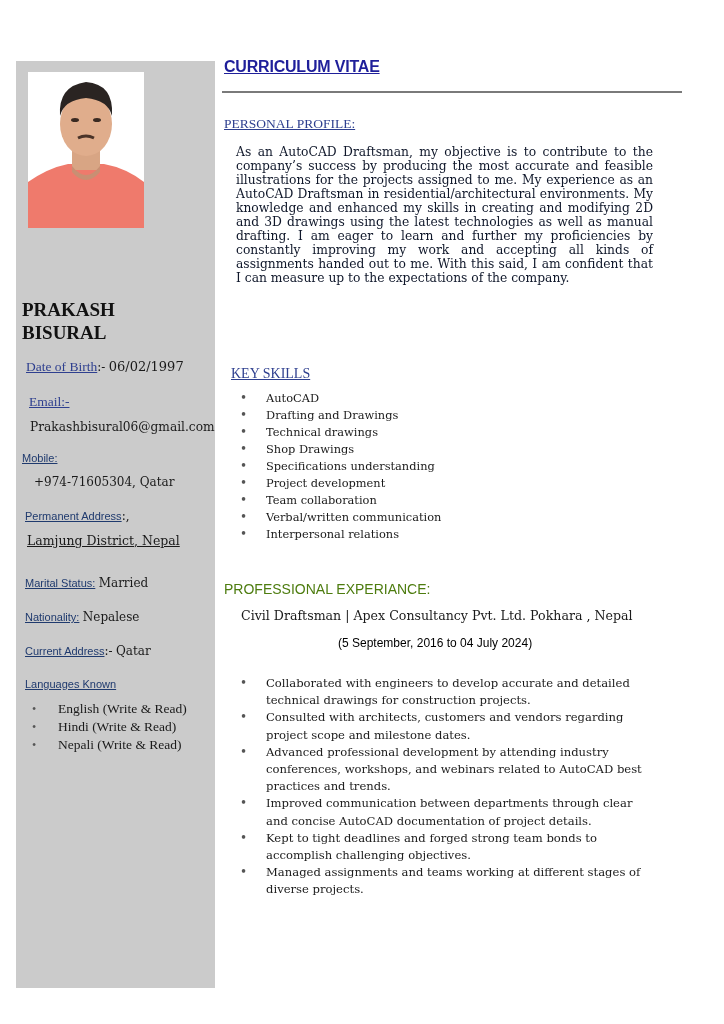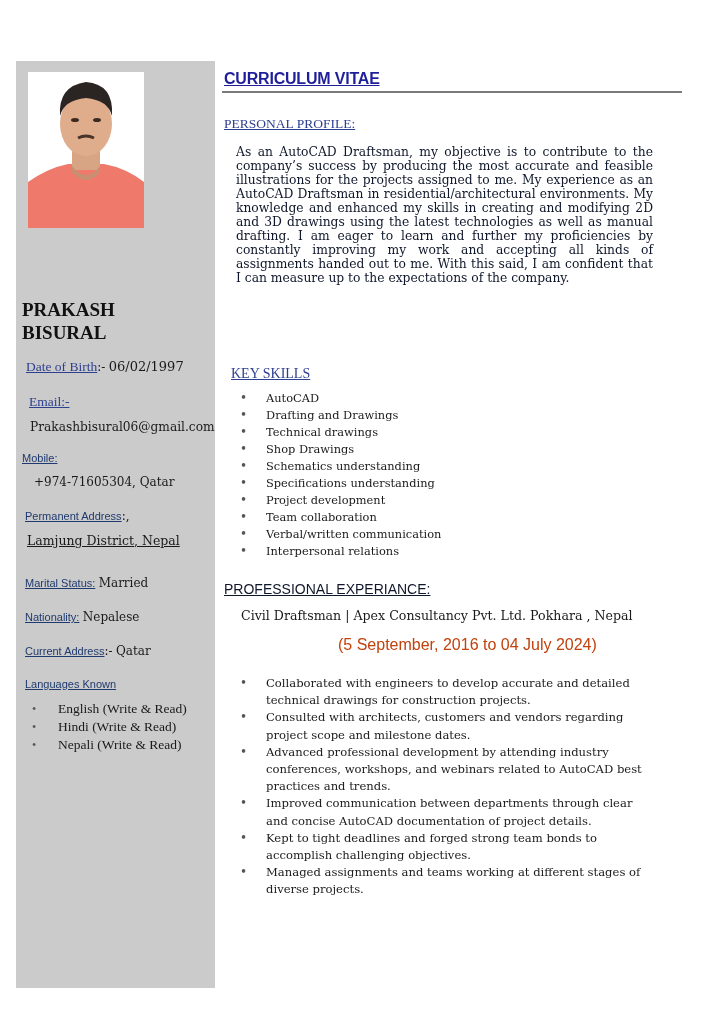--- a/index.html
+++ b/index.html
@@ -9,30 +9,30 @@
   .photo svg { display: block; }
   .name { position: absolute; left: 22px; top: 298px; font-family: "Liberation Serif", serif; font-weight: bold; font-size: 19px; line-height: 23px; color: #111; }
   .lbl-serif { color: #2e3f8f; text-decoration: underline; font-family: "Liberation Serif", serif; }
   .lbl-sans { color: #1f3a6e; text-decoration: underline; font-family: "Liberation Sans", sans-serif; font-size: 11px; }
   .side-line { position: absolute; left: 22px; font-size: 13.5px; white-space: nowrap; }
   .val { font-family: "DejaVu Serif", serif; font-size: 12px; color: #1a1a1a; }
   .lang-list { position: absolute; left: 26px; top: 700px; margin: 0; padding: 0; list-style: none; font-family: "Liberation Serif", serif; font-size: 13.5px; line-height: 18px; }
   .lang-list li { position: relative; padding-left: 32px; }
   .lang-list li::before, .bullets li::before { content: "•"; position: absolute; left: 6px; color: #555; font-size: 12px; }
 
-  .cv-title { position: absolute; left: 224px; top: 70px; font-family: "Liberation Sans", sans-serif; font-weight: bold; font-size: 16px; color: #1f1f9a; text-decoration: underline; letter-spacing: -0.2px; }
+  .cv-title { position: absolute; left: 224px; top: 58px; font-family: "Liberation Sans", sans-serif; font-weight: bold; font-size: 16px; color: #1f1f9a; text-decoration: underline; letter-spacing: -0.2px; }
   .title-rule { position: absolute; left: 222px; top: 91px; width: 460px; height: 2px; background: #7a7a7a; }
   .sec-head-serif { position: absolute; font-family: "Liberation Serif", serif; font-size: 13.5px; color: #2e3f8f; text-decoration: underline; }
-  .sec-head-sans { position: absolute; font-family: "Liberation Sans", sans-serif; font-size: 14px; color: #0f172a; text-decoration: underline; }
+  .sec-head-sans { position: absolute; font-family: "Liberation Sans", sans-serif; font-size: 14px; color: #4d7c0f; }
   .profile { position: absolute; left: 236px; top: 145px; width: 417px; font-family: "DejaVu Serif", serif; font-size: 12.3px; line-height: 14px; text-align: justify; color: #0f172a; }
   .bullets { position: absolute; margin: 0; padding: 0; list-style: none; font-family: "DejaVu Serif", serif; color: #1a1a1a; }
   .skills { left: 234px; top: 390px; font-size: 11.4px; line-height: 17px; }
   .skills li { position: relative; padding-left: 32px; }
   .exp-role { position: absolute; left: 241px; top: 608px; font-family: "DejaVu Serif", serif; font-size: 12.6px; color: #1a1a1a; white-space: nowrap; }
-  .exp-dates { position: absolute; left: 338px; top: 636px; font-family: "Liberation Sans", sans-serif; font-size: 16px; color: #c2410c; white-space: nowrap; }
+  .exp-dates { position: absolute; left: 338px; top: 636px; font-family: "Liberation Sans", sans-serif; font-size: 12px; color: #000000; white-space: nowrap; }
   .duties { left: 234px; top: 675px; width: 420px; font-size: 11.6px; line-height: 17.2px; }
   .duties li { position: relative; padding-left: 32px; }
 </style>
 </head>
 <body>
 
 <div class="sidebar"></div>
 
 <div class="photo">
   <svg width="116" height="156" viewBox="0 0 116 156">
@@ -108,21 +108,20 @@
 
 <div class="sec-head-serif" style="left:224px; top:116px;">PERSONAL PROFILE:</div>
 <div class="profile">As an AutoCAD Draftsman, my objective is to contribute to the company’s success by producing the most accurate and feasible illustrations for the projects assigned to me. My experience as an AutoCAD Draftsman in residential/architectural environments. My knowledge and enhanced my skills in creating and modifying 2D and 3D drawings using the latest technologies as well as manual drafting. I am eager to learn and further my proficiencies by constantly improving my work and accepting all kinds of assignments handed out to me. With this said, I am confident that I can measure up to the expectations of the company.</div>
 
 <div class="sec-head-serif" style="left:231px; top:366px; font-size:14px;">KEY SKILLS</div>
 <ul class="bullets skills">
   <li>AutoCAD</li>
   <li>Drafting and Drawings</li>
   <li>Technical drawings</li>
   <li>Shop Drawings</li>
-  <li>Schematics understanding</li>
   <li>Specifications understanding</li>
   <li>Project development</li>
   <li>Team collaboration</li>
   <li>Verbal/written communication</li>
   <li>Interpersonal relations</li>
 </ul>
 
 <div class="sec-head-sans" style="left:224px; top:581px;">PROFESSIONAL EXPERIANCE:</div>
 <div class="exp-role">Civil Draftsman | Apex Consultancy Pvt. Ltd. Pokhara , Nepal</div>
 <div class="exp-dates">(5 September, 2016 to 04 July 2024)</div>

